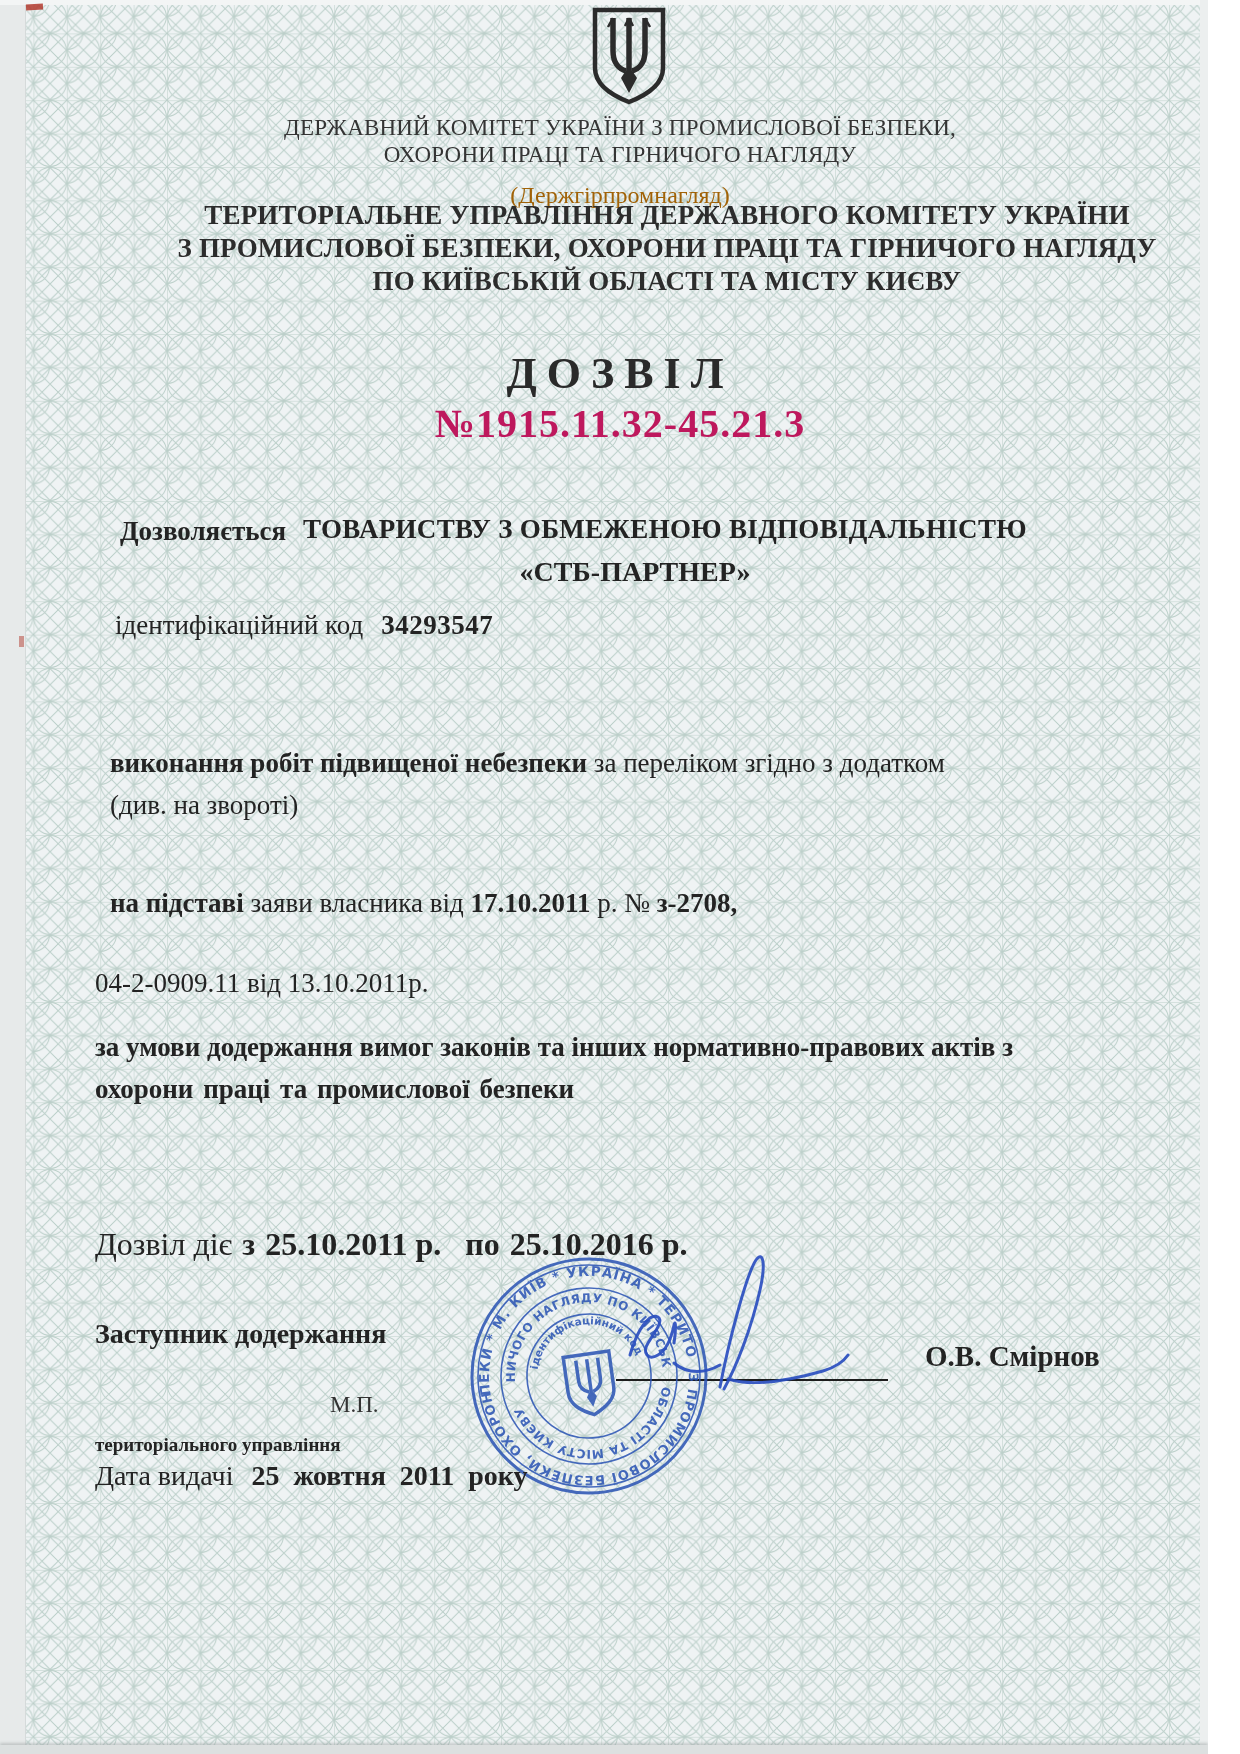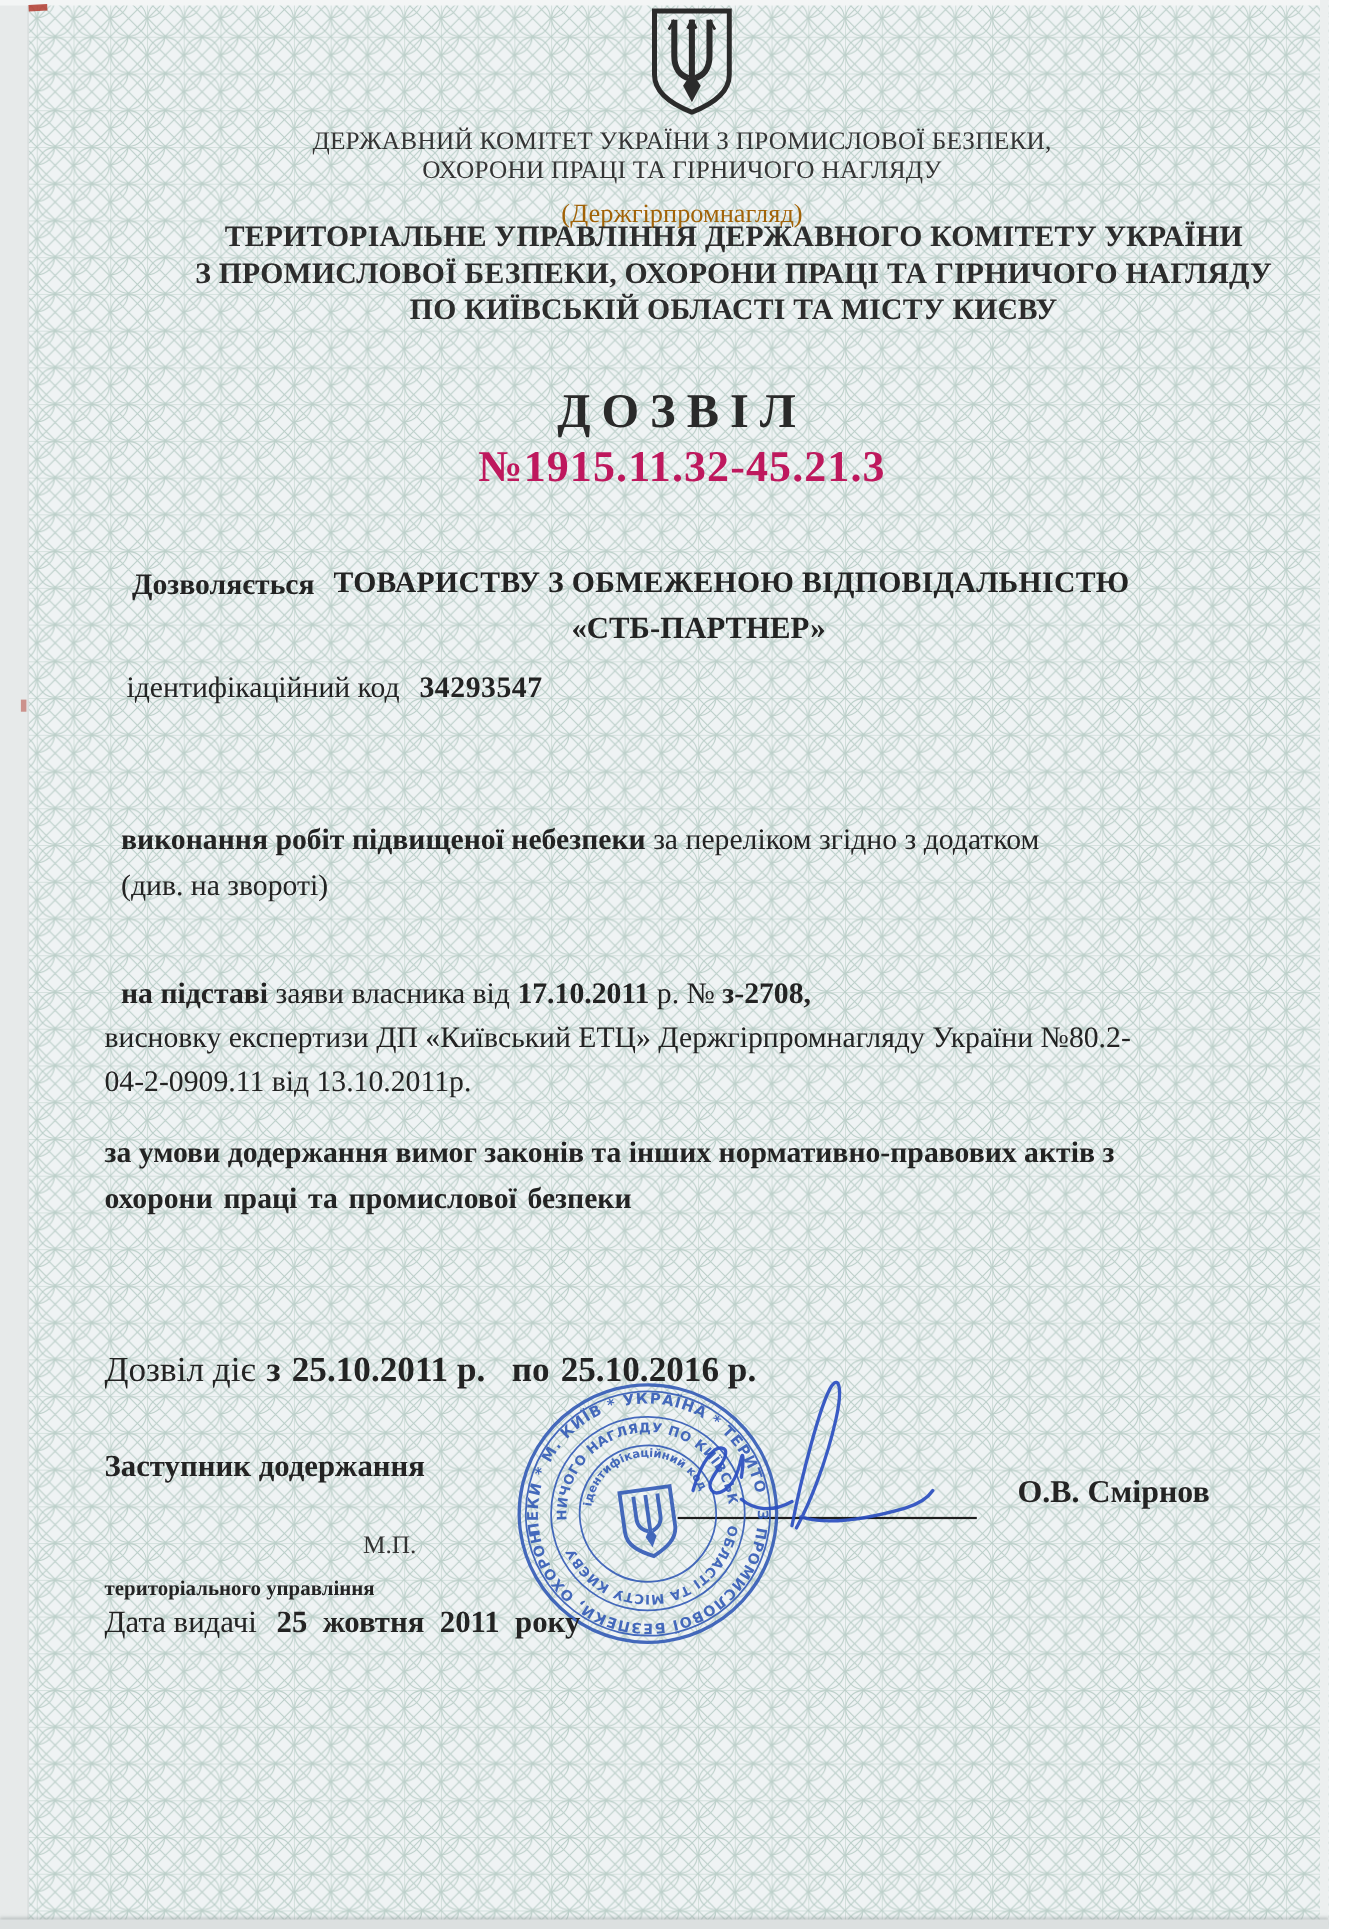--- a/index.html
+++ b/index.html
@@ -125,21 +125,20 @@
 
   <div class="abs grant-label">Дозволяється</div>
   <div class="abs grant-co1">ТОВАРИСТВУ З ОБМЕЖЕНОЮ ВІДПОВІДАЛЬНІСТЮ</div>
   <div class="abs grant-co2">«СТБ-ПАРТНЕР»</div>
   <div class="abs grant-id"><span>ідентифікаційний код</span><b>34293547</b></div>
 
   <div class="abs scope1"><b>виконання робіт підвищеної небезпеки</b><span> за переліком згідно з додатком</span></div>
   <div class="abs scope2">(див. на звороті)</div>
 
   <div class="abs basis1"><b>на підставі</b><span> заяви власника від </span><b>17.10.2011</b><span> р. № </span><b>з-2708,</b></div>
-  <div class="abs basis2">висновку експертизи ДП «Київський ЕТЦ» Держгірпромнагляду України №80.2-</div>
   <div class="abs basis3">04-2-0909.11 від 13.10.2011р.</div>
 
   <div class="abs cond1">за умови додержання вимог законів та інших нормативно-правових актів з</div>
   <div class="abs cond2">охорони  праці та промислової безпеки</div>
 
   <div class="abs valid"><span>Дозвіл діє</span><b>з</b><b>25.10.2011 р.</b><span class="gap"></span><b>по</b><b>25.10.2016 р.</b></div>
 
   <div class="abs pos1">Заступник додержання</div>
   <div class="abs pos2">територіального управління</div>
   <div class="abs mp">М.П.</div>

